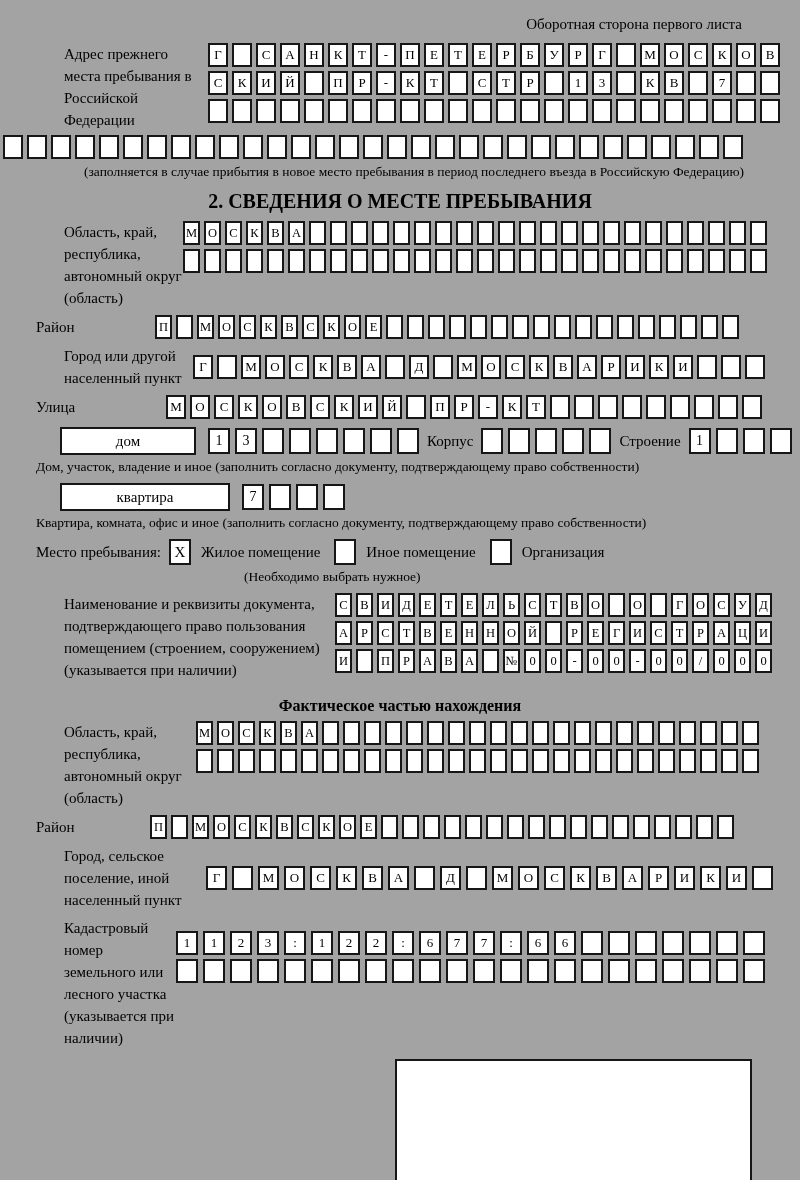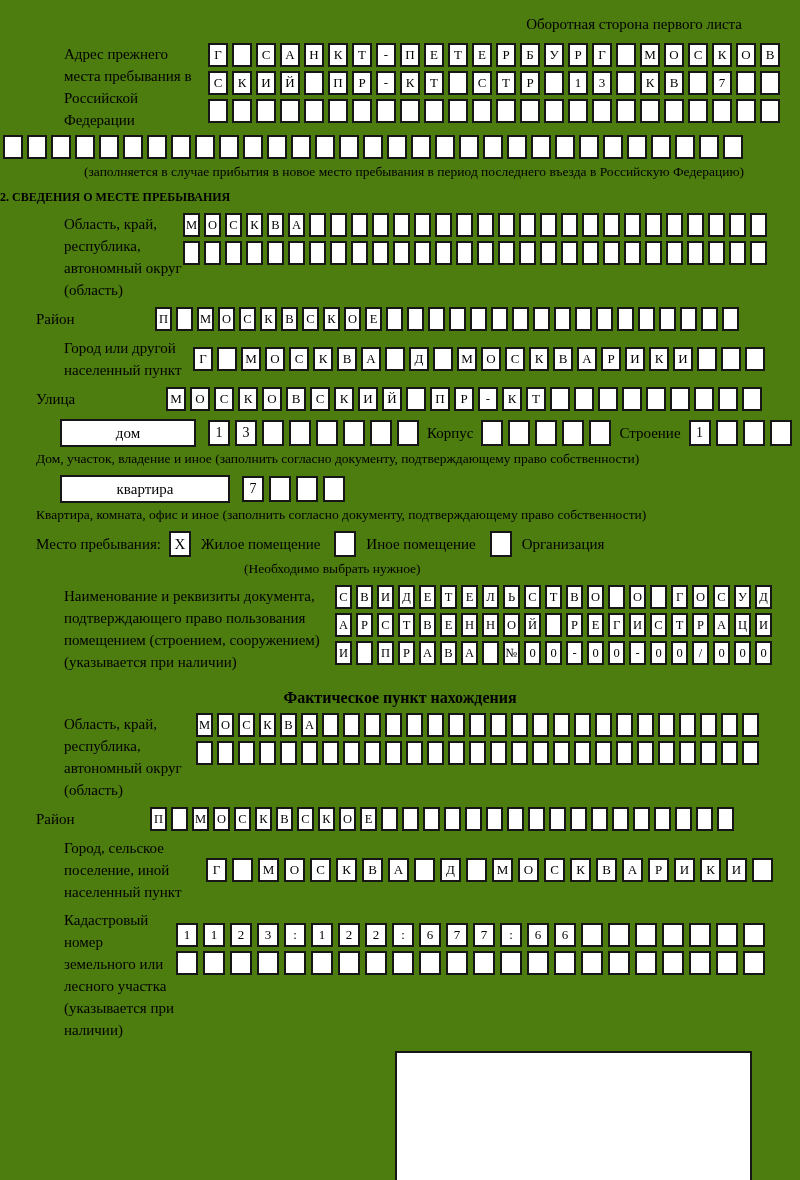--- a/index.html
+++ b/index.html
@@ -1,16 +1,16 @@
 <!DOCTYPE html>
 <html lang="ru"><head>
 <meta charset="utf-8">
 <style>
   html,body{margin:0;padding:0;background:#fff;}
-  .page{width:800px;height:1180px;background:#4d7c0f;color:#000;
+  .page{width:800px;height:1180px;background:#a3a3a3;color:#000;
         font-family:"Liberation Serif","DejaVu Serif",serif;
         box-sizing:border-box;padding-top:16px;position:relative;overflow:hidden;}
   .sheet-note{text-align:right;padding-right:58px;font-size:15px;}
   .frow{display:flex;align-items:flex-start;}
   .frow.vcenter{align-items:center;}
   .flabel{font-size:15px;line-height:24px;box-sizing:border-box;padding-left:36px;flex-shrink:0;}
   .flabel.multi{line-height:22px;margin-left:28px;}
   .cellcol{display:flex;flex-direction:column;gap:4px;}
   .cellrow{display:flex;}
   .cell{box-sizing:border-box;border:2px solid #161616;height:24px;background:#fff;
@@ -19,21 +19,21 @@
   .g24{gap:4px}  .g24 .cell{width:20px;}
   .g21{gap:4px}  .g21 .cell{width:17px;font-size:12.5px;}
   .g26{gap:5px}  .g26 .cell{width:21px;}
   .g27{gap:5px}  .g27 .cell{width:22px;}
   .bigrow{display:flex;gap:5px}
   .bigrow .cell{width:22px;height:26px;font-size:14px;}
   .overflow-row{margin:4px 0 0 3px;}
   .note{font-size:13.5px;}
   .note.center{text-align:center;margin-top:5px;padding-left:28px;}
   .note.left{padding-left:36px;margin-top:4px;}
-  .sec-title{font-weight:bold;font-size:12px;margin-top:10px;margin-bottom:8px;}
+  .sec-title{text-align:center;font-weight:bold;font-size:20px;margin-top:10px;margin-bottom:8px;}
   .w-prev{width:180px;line-height:25px;}
   .w-reg{width:155px;}
   .w-city{width:165px;line-height:20px;}
   .w-street{width:166px;}
   .w-doc{width:307px;line-height:24px;}
   .w-freg{width:168px;}
   .w-fdist{width:150px;}
   .w-fcity{width:178px;line-height:20px;}
   .w-fcad{width:148px;line-height:22px;}
   .mt6{margin-top:6px}.mt8{margin-top:8px}.mt10{margin-top:10px}
@@ -466,21 +466,21 @@
           <span class="cell">0</span>
           <span class="cell">0</span>
           <span class="cell">/</span>
           <span class="cell">0</span>
           <span class="cell">0</span>
           <span class="cell">0</span>
         </div>
     </div>
   </div>
 
-  <div class="fact-title">Фактическое пункт нахождения</div>
+  <div class="fact-title">Фактическое частью нахождения</div>
 
   <div class="frow mt6">
     <div class="flabel multi w-freg">Область, край, республика, автономный округ (область)</div>
     <div class="cellcol">
       <div class="cellrow g21">
           <span class="cell">М</span>
           <span class="cell">О</span>
           <span class="cell">С</span>
           <span class="cell">К</span>
           <span class="cell">В</span>

